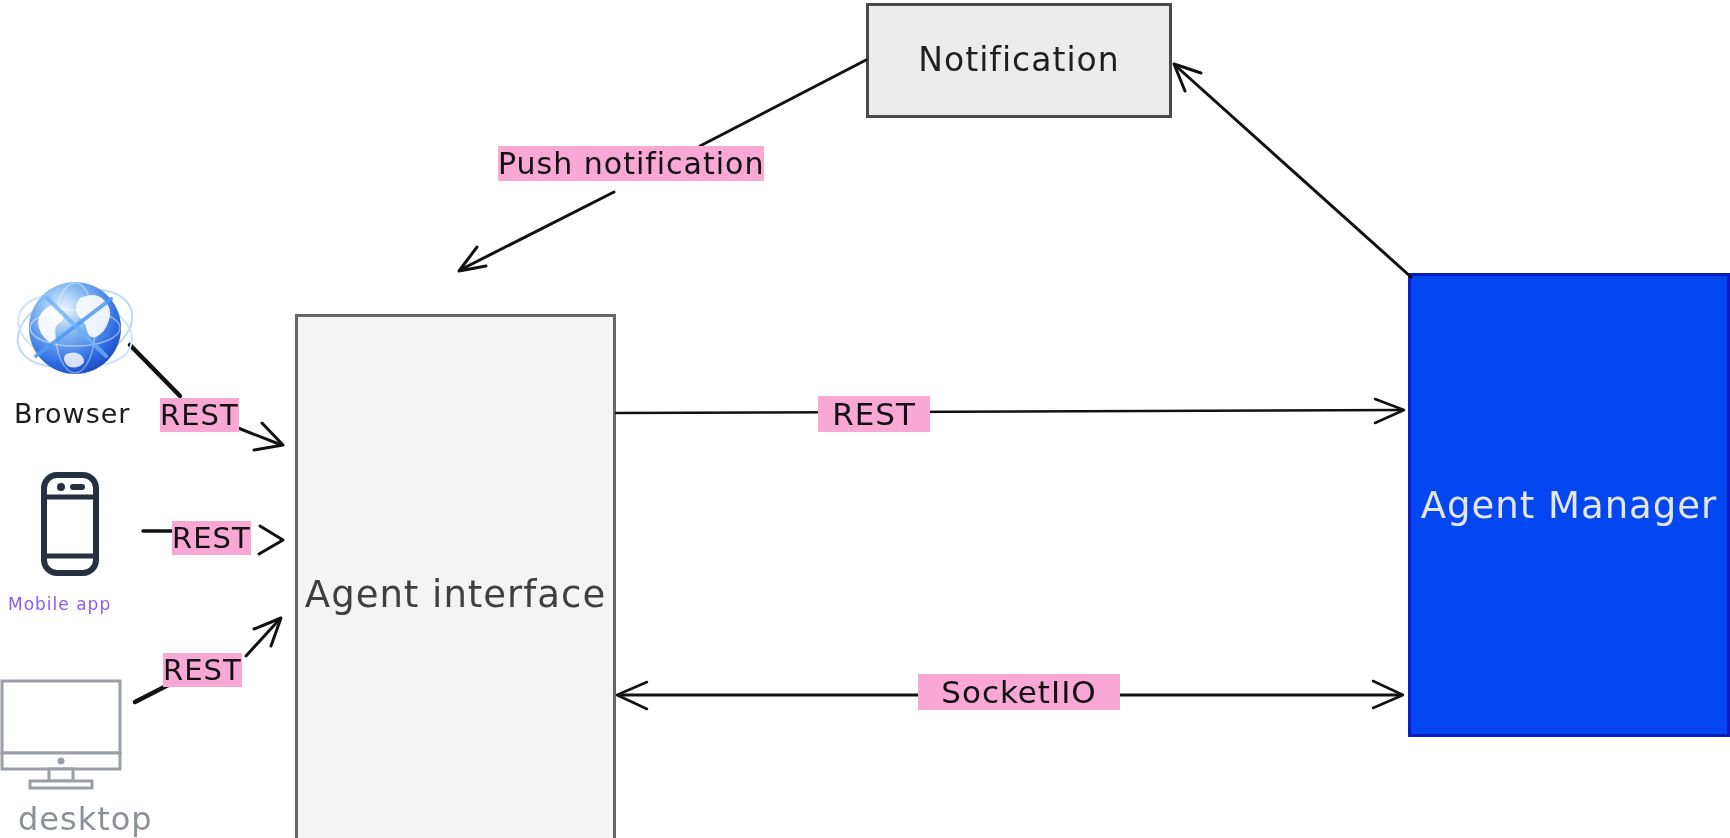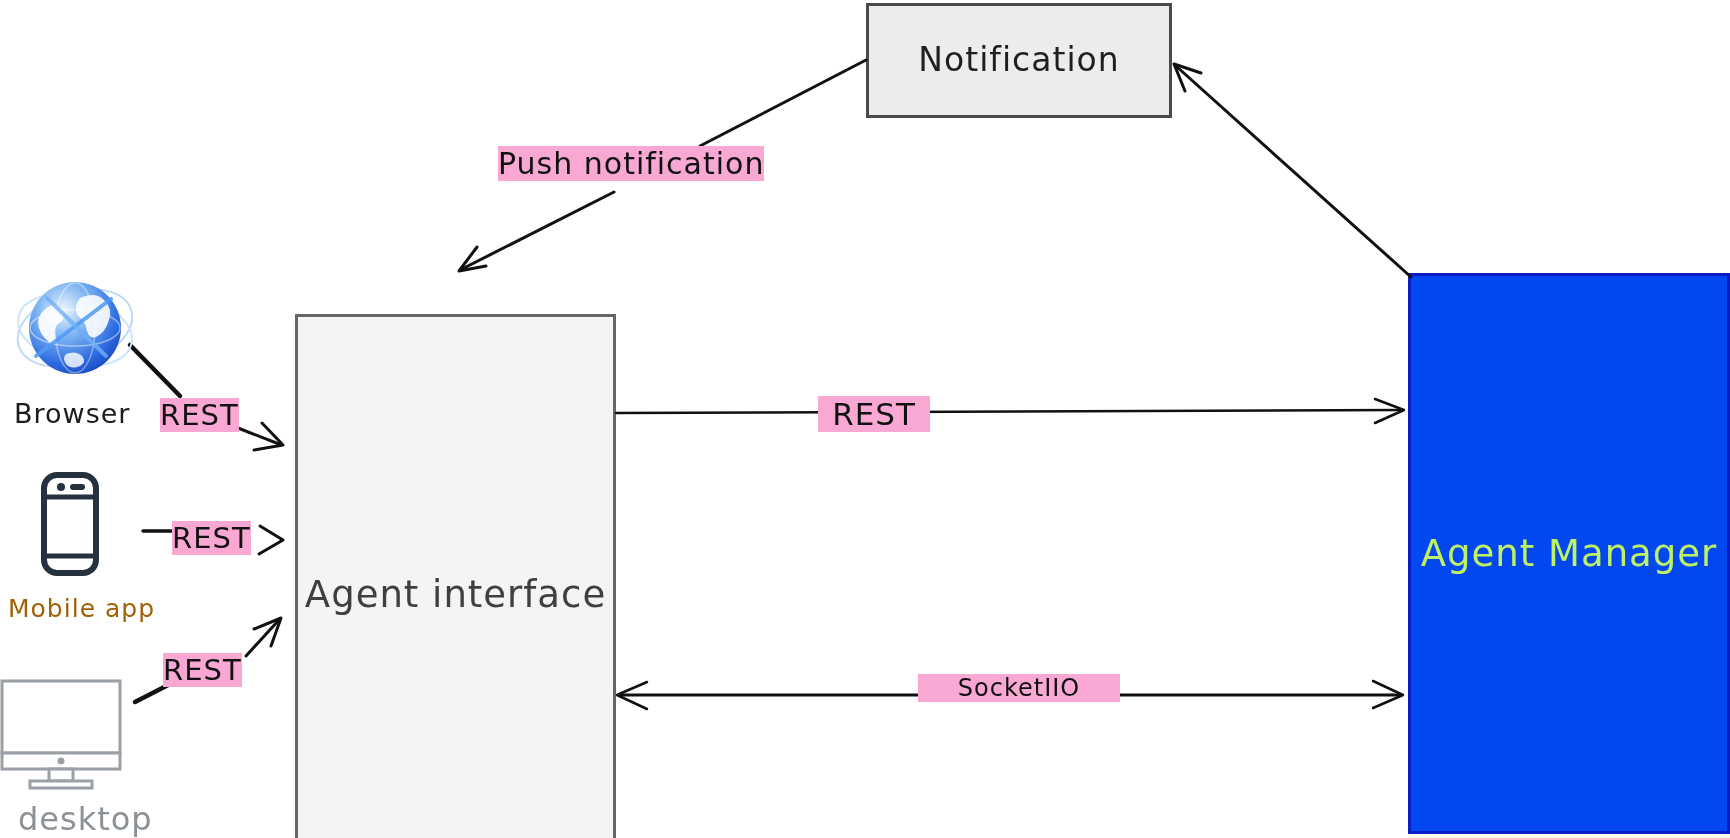--- a/index.html
+++ b/index.html
@@ -15,39 +15,39 @@
     background:#ececec;border:3px solid #4a4a4a;
     font-size:33px;line-height:1.35;letter-spacing:1px;color:#1f1f1f;
     flex-direction:column;
   }
   #node-interface{
     left:295px;top:274px;width:321px;height:561px;
     background:#f4f4f4;border:3px solid #666666;
     font-size:37px;letter-spacing:1px;color:#3f3f3f;margin-top:40px;
   }
   #node-manager{
-    left:1408px;top:273px;width:322px;height:561px;
+    left:1408px;top:273px;width:322px;height:464px;
     background:#0247ef;border:3px solid #0a1dc4;
-    font-size:37px;letter-spacing:1px;color:#bef264;
+    font-size:37px;letter-spacing:1px;color:#e5e5e5;
   }
   
   .edge-label{
     background:#f9a8d4;white-space:nowrap;letter-spacing:1px;color:#111;
     text-align:center;
   }
   #lbl-rest-browser{left:160px;top:398px;font-size:29px;}
   #lbl-rest-mobile{left:172px;top:521px;font-size:29px;}
   #lbl-rest-desktop{left:163px;top:653px;font-size:29px;}
   #lbl-rest-main{left:818px;top:396px;width:100px;font-size:31px;padding:0 6px;}
-  #lbl-socket{left:918px;top:674px;width:190px;font-size:24px;padding:0 6px;text-align:center;}
+  #lbl-socket{left:918px;top:674px;width:190px;font-size:31px;padding:0 6px;text-align:center;}
   #lbl-push{left:498px;top:146px;font-size:30px;}
   
   .client-label{white-space:nowrap;letter-spacing:1px;}
   #lbl-browser{left:14px;top:398px;font-size:27px;color:#1c1c1c;}
-  #lbl-mobile{left:8px;top:594px;font-size:25px;color:#a16207;}
+  #lbl-mobile{left:8px;top:594px;font-size:17px;color:#8b5cf6;}
   #lbl-desktop{left:18px;top:800px;font-size:32px;color:#8b9197;}
   svg{display:block;}
   #wires{left:0;top:0;pointer-events:none;}
 </style>
 </head>
 <body>
 
 <div id="stage">
 
   <div class="node abs" id="node-fcm">

